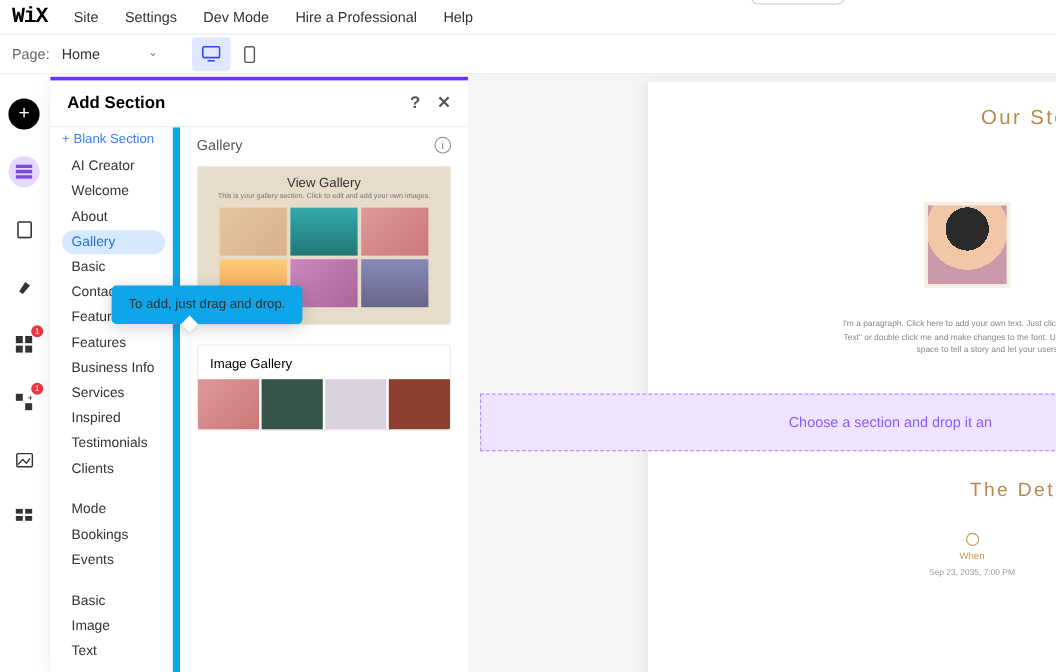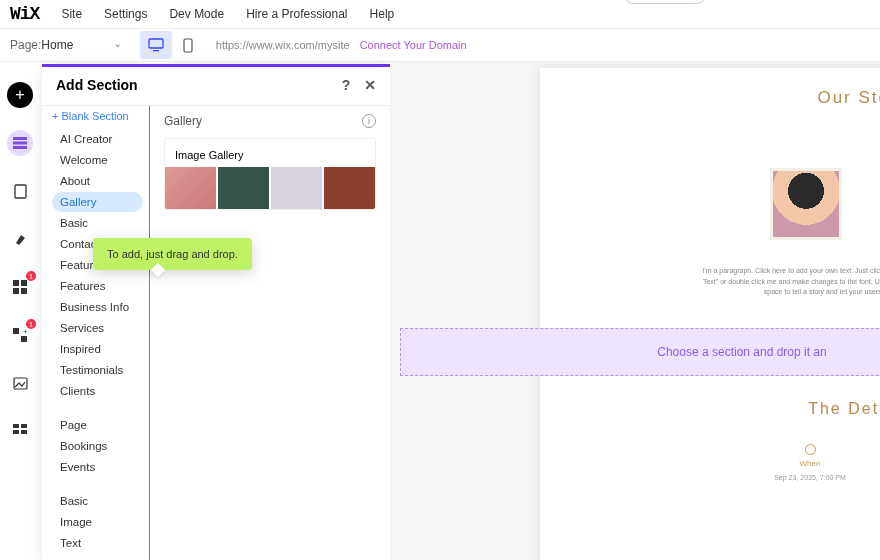--- a/index.html
+++ b/index.html
@@ -4,21 +4,21 @@
 <style>
   * { box-sizing: border-box; margin: 0; padding: 0; font-family: -apple-system, BlinkMacSystemFont, "Segoe UI", Helvetica, Arial, sans-serif; }
   body { width: 880px; height: 560px; overflow: hidden; background: #fff; position: relative; }
 
   
   .topbar { height: 28px; display: flex; align-items: center; padding: 0 10px; gap: 22px; font-size: 12px; color: #333; }
   .logo { font-weight: 900; font-size: 18px; letter-spacing: -1px; color: #000; font-family: Liberation Mono, monospace; }
   .topbar .menu-item { cursor: pointer; }
 
   
-  .toolbar { height: 34px; border-top: 1px solid #eee; border-bottom: 1px solid #eee; display: flex; align-items: center; padding: 0 10px; font-size: 12px; color: #333; }
+  .toolbar { height: 34px; border-top: 1px solid #eee; border-bottom: 1px solid #eee; display: flex; align-items: center; padding: 0 10px; font-size: 12px; color: #333; gap: 10px; }
   .page-label { color: #666; }
   .page-dropdown { display: flex; align-items: flex-start; gap: 40px; cursor: pointer; }
   .chev { font-size: 10px; color: #888; }
   .device-toggle { display: flex; margin-left: 18px; }
   .device-btn { width: 32px; height: 28px; display: flex; align-items: center; justify-content: center; color: #555; }
   .device-btn.active { background: #e1e7ff; color: #3346ff; border-radius: 3px; }
   .urlbox { margin-left: 12px; flex: 1; display: flex; align-items: center; gap: 10px; }
   .url-text { color: #888; font-size: 11px; }
   .url-link { color: #a857d6; font-size: 11px; cursor: pointer; }
   .pill-top { position: absolute; top: -4px; left: 625px; width: 80px; height: 8px; background: #fff; border: 1px solid #ccd; border-top: none; border-radius: 0 0 10px 10px; font-size: 9px; color: #2b4bff; text-align: center; line-height: 4px; }
@@ -29,21 +29,21 @@
   .rail-btn.add { background: #000; color: #fff; font-size: 16px; }
   .rail-btn.sections { background: #e6d9ff; }
   .rail-badge { position: absolute; top: -3px; right: -3px; width: 10px; height: 10px; background: #e34; color: #fff; border-radius: 50%; font-size: 7px; display: flex; align-items: center; justify-content: center; }
 
   
   .panel { position: absolute; left: 42px; top: 64px; width: 348px; bottom: 0; background: #fff; box-shadow: 2px 4px 14px rgba(0,0,0,.12); display: flex; flex-direction: column; }
   .panel::before { content: ""; position: absolute; top: 0; left: 0; right: 0; height: 3px; background: #6633ff; }
   .panel-hdr { height: 42px; display: flex; align-items: center; justify-content: space-between; padding: 0 14px; font-size: 14px; font-weight: 600; border-bottom: 1px solid #eee; }
   .panel-hdr-actions { display: flex; gap: 14px; color: #555; font-size: 14px; }
   .panel-body { flex: 1; display: flex; overflow: hidden; }
-  .catcol { width: 108px; padding: 2px 6px 8px 10px; overflow-y: auto; font-size: 11.5px; color: #333; border-right: 1px solid #0ea5e9; }
+  .catcol { width: 108px; padding: 2px 6px 8px 10px; overflow-y: auto; font-size: 11.5px; color: #333; border-right: 6px solid #0ea5e9; }
   .catcol .remnant { color: #3b82f6; font-size: 11px; padding: 2px 0 6px; white-space: nowrap; overflow: hidden; }
   .cat-item { padding: 4px 8px; margin: 1px 0; border-radius: 10px; cursor: pointer; white-space: nowrap; }
   .cat-item.active { background: #d6e9ff; color: #2176d2; }
   .cat-sep { height: 12px; }
 
   .previewcol { flex: 1; overflow-y: auto; padding: 8px 14px; }
   .previewcol::-webkit-scrollbar { width: 6px; }
   .previewcol::-webkit-scrollbar-thumb { background: #ccc; border-radius: 3px; }
   .preview-header { display: flex; justify-content: space-between; align-items: center; color: #555; font-size: 12px; margin-bottom: 10px; }
   .info-icon { width: 14px; height: 14px; border: 1px solid #999; border-radius: 50%; font-size: 9px; display: flex; align-items: center; justify-content: center; color: #777; }
@@ -57,21 +57,21 @@
   .g4mos { grid-template-columns: repeat(4, 1fr); grid-auto-rows: 48px; padding: 0 0 0 0; gap: 2px; }
   .tile { background: #bbb; }
   .t-a{background:linear-gradient(135deg,#e4c6a0,#d9b088);} .t-b{background:linear-gradient(180deg,#3aa,#277);} .t-c{background:linear-gradient(135deg,#d99,#c77);} .t-d{background:linear-gradient(180deg,#fc7,#e95);} .t-e{background:linear-gradient(135deg,#c8b,#a69);} .t-f{background:linear-gradient(180deg,#88b,#668);}
   .t-g{background:#cfd6c4;} .t-h{background:#dbd2e0;} .t-i{background:#8d3f2e;} .t-j{background:#36544a;} .t-k{background:#c8a03a;} .t-m{background:#f0d860;} .t-n{background:#cfa8c0;}
   .wide{grid-column:span 2;} .tall{grid-row:span 2;}
 
   .ig-title { font-size: 11px; padding: 10px 10px 6px; font-weight: 500; }
   .ig-row { display: flex; gap: 2px; padding: 0 0 0 0; }
   .ig-row .tile { height: 42px; flex: 1; }
 
-  .tooltip { position: absolute; left: 93px; top: 238px; background: #bef264; border-radius: 4px; box-shadow: 0 3px 14px rgba(0,0,0,.18); padding: 10px 14px; font-size: 11px; color: #333; z-index: 50; }
+  .tooltip { position: absolute; left: 93px; top: 238px; background: #0ea5e9; border-radius: 4px; box-shadow: 0 3px 14px rgba(0,0,0,.18); padding: 10px 14px; font-size: 11px; color: #333; z-index: 50; }
   .tooltip::after { content: ""; position: absolute; bottom: -5px; left: 60px; width: 10px; height: 10px; background: #fff; transform: rotate(45deg); box-shadow: 2px 2px 4px rgba(0,0,0,.08); }
 
   
   .canvas { position: absolute; left: 390px; right: 0; top: 62px; bottom: 0; background: #f5f5f5; }
   .page { position: absolute; left: 150px; top: 6px; right: -40px; bottom: -40px; background: #fff; box-shadow: -2px 0 10px rgba(0,0,0,.08); padding: 20px; }
   .serif { font-family: Georgia, "Times New Roman", serif; }
   .our-story { text-align: right; color: #b8894a; font-size: 17px; letter-spacing: 2px; padding-right: 10px; }
   .avatar { width: 72px; height: 72px; background: radial-gradient(circle at 50% 30%, #2a2a2a 0 18px, #f2c7a8 18px 34px, #c9a 34px); border: 3px solid #f5efe5; margin: 60px 0 20px 210px; }
   .para { font-size: 7px; color: #888; text-align: right; line-height: 1.5; padding: 6px 0 0 140px; }
   .dropzone { margin: 30px -24px 24px -160px; border: 1px dashed #b794f4; background: #efe4ff; height: 48px; display: flex; align-items: center; justify-content: center; font-size: 12px; color: #8b5cf6; overflow: hidden; white-space: nowrap; padding-left: 160px; }
@@ -106,24 +106,20 @@
       <svg width="16" height="14">
           <rect x="1" y="1" width="14" height="9" rx="1" fill="none" stroke="currentColor" stroke-width="1.3"></rect>
           <rect x="5" y="12" width="6" height="1.3" fill="currentColor"></rect>
         </svg>
     </div>
     <div class="device-btn">
       <svg width="10" height="15">
           <rect x="1" y="1" width="8" height="13" rx="1.5" fill="none" stroke="currentColor" stroke-width="1.2"></rect>
         </svg>
     </div>
-  </div>
-  <div class="urlbox">
-    <span class="url-text">https://www.wix.com/mysite</span>
-    <span class="url-link">Connect Your Domain</span>
   </div>
 </div>
 
 <div class="leftrail">
   <div class="rail-btn add">+</div>
   <div class="rail-btn sections">
     <svg width="14" height="12">
         <rect x="0" y="0" width="14" height="3" fill="#7a4de0"></rect>
         <rect x="0" y="4.5" width="14" height="3" fill="#7a4de0"></rect>
         <rect x="0" y="9" width="14" height="3" fill="#7a4de0"></rect>
@@ -190,35 +186,47 @@
       <div class="cat-item">Basic</div>
       <div class="cat-item">Contact</div>
       <div class="cat-item">Features</div>
       <div class="cat-item">Features</div>
       <div class="cat-item">Business Info</div>
       <div class="cat-item">Services</div>
       <div class="cat-item">Inspired</div>
       <div class="cat-item">Testimonials</div>
       <div class="cat-item">Clients</div>
       <div class="cat-sep"></div>
-      <div class="cat-item">Page</div>
+      <div class="cat-item">Mode</div>
       <div class="cat-item">Bookings</div>
       <div class="cat-item">Events</div>
       <div class="cat-sep"></div>
       <div class="cat-item">Basic</div>
       <div class="cat-item">Image</div>
       <div class="cat-item">Text</div>
     </div>
 
     <div class="previewcol">
       <div class="preview-header">
         <span>Gallery</span>
         <span class="info-icon">i</span>
       </div>
 
+      <div class="tpl-card beige">
+        <div class="tpl-title">View Gallery</div>
+        <div class="tpl-sub">This is your gallery section. Click to edit and add your own images.</div>
+        <div class="tpl-grid g3x2">
+          <div class="tile t-a"></div>
+          <div class="tile t-b"></div>
+          <div class="tile t-c"></div>
+          <div class="tile t-d"></div>
+          <div class="tile t-e"></div>
+          <div class="tile t-f"></div>
+        </div>
+      </div>
 
 
       <div class="tpl-card">
         <div class="ig-title">Image Gallery</div>
         <div class="ig-row">
           <div class="tile t-c"></div>
           <div class="tile t-j"></div>
           <div class="tile t-h"></div>
           <div class="tile t-i"></div>
         </div>

